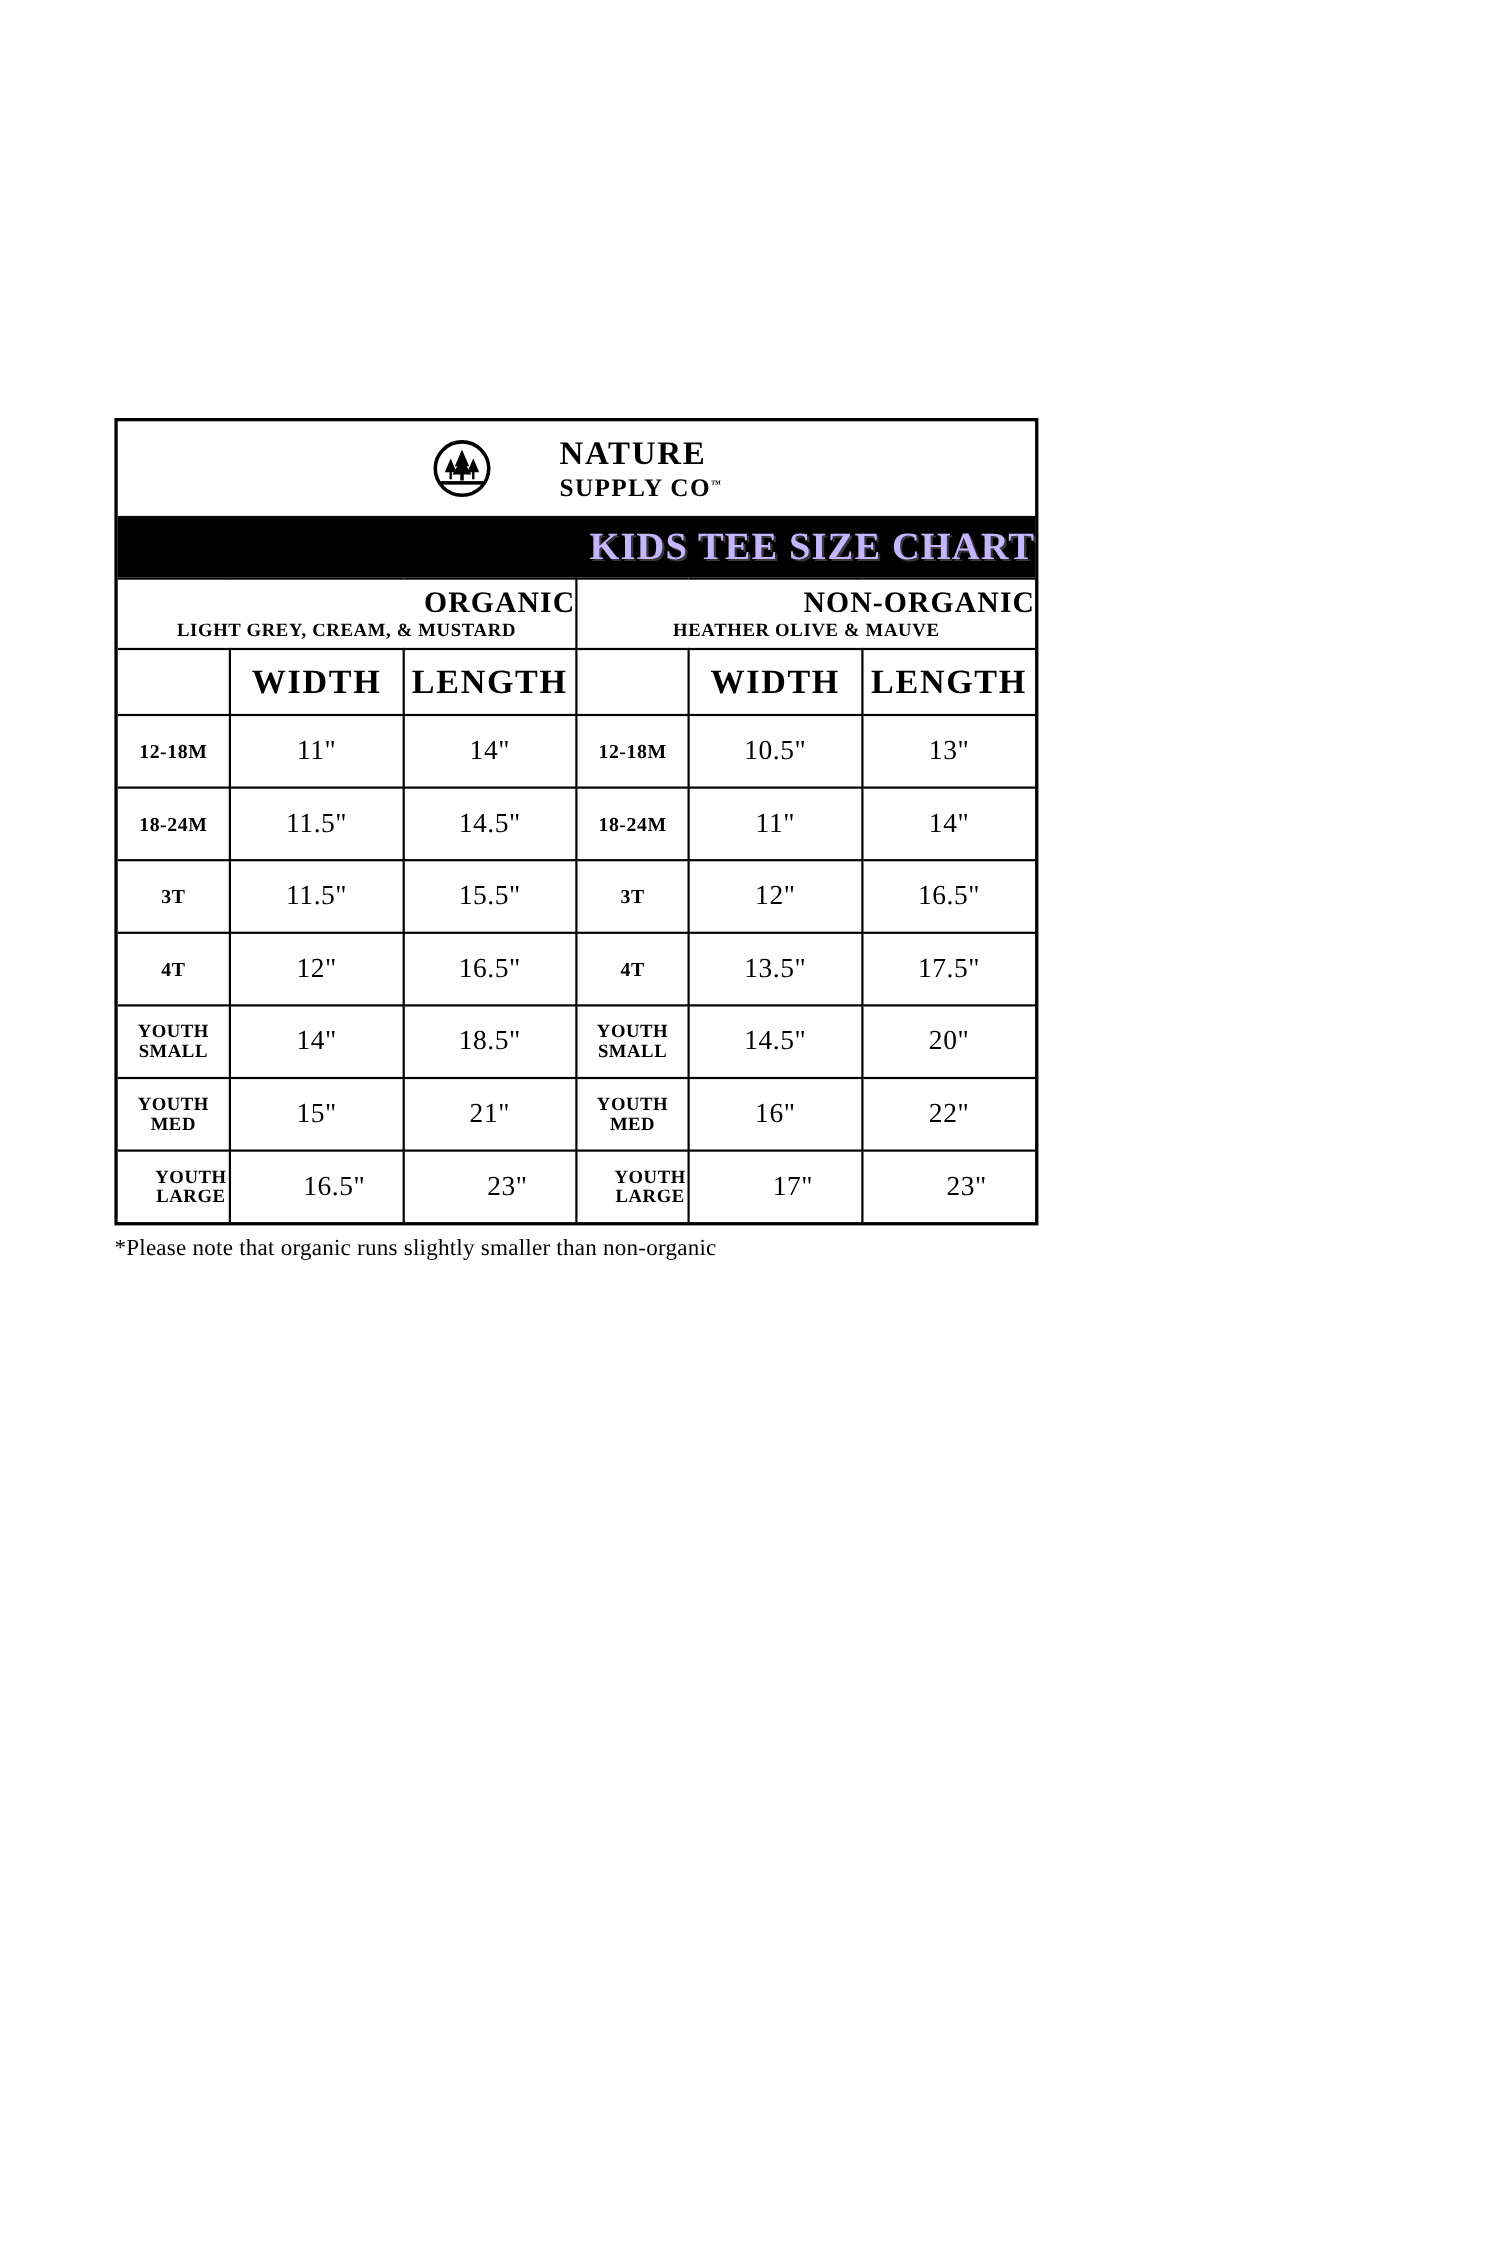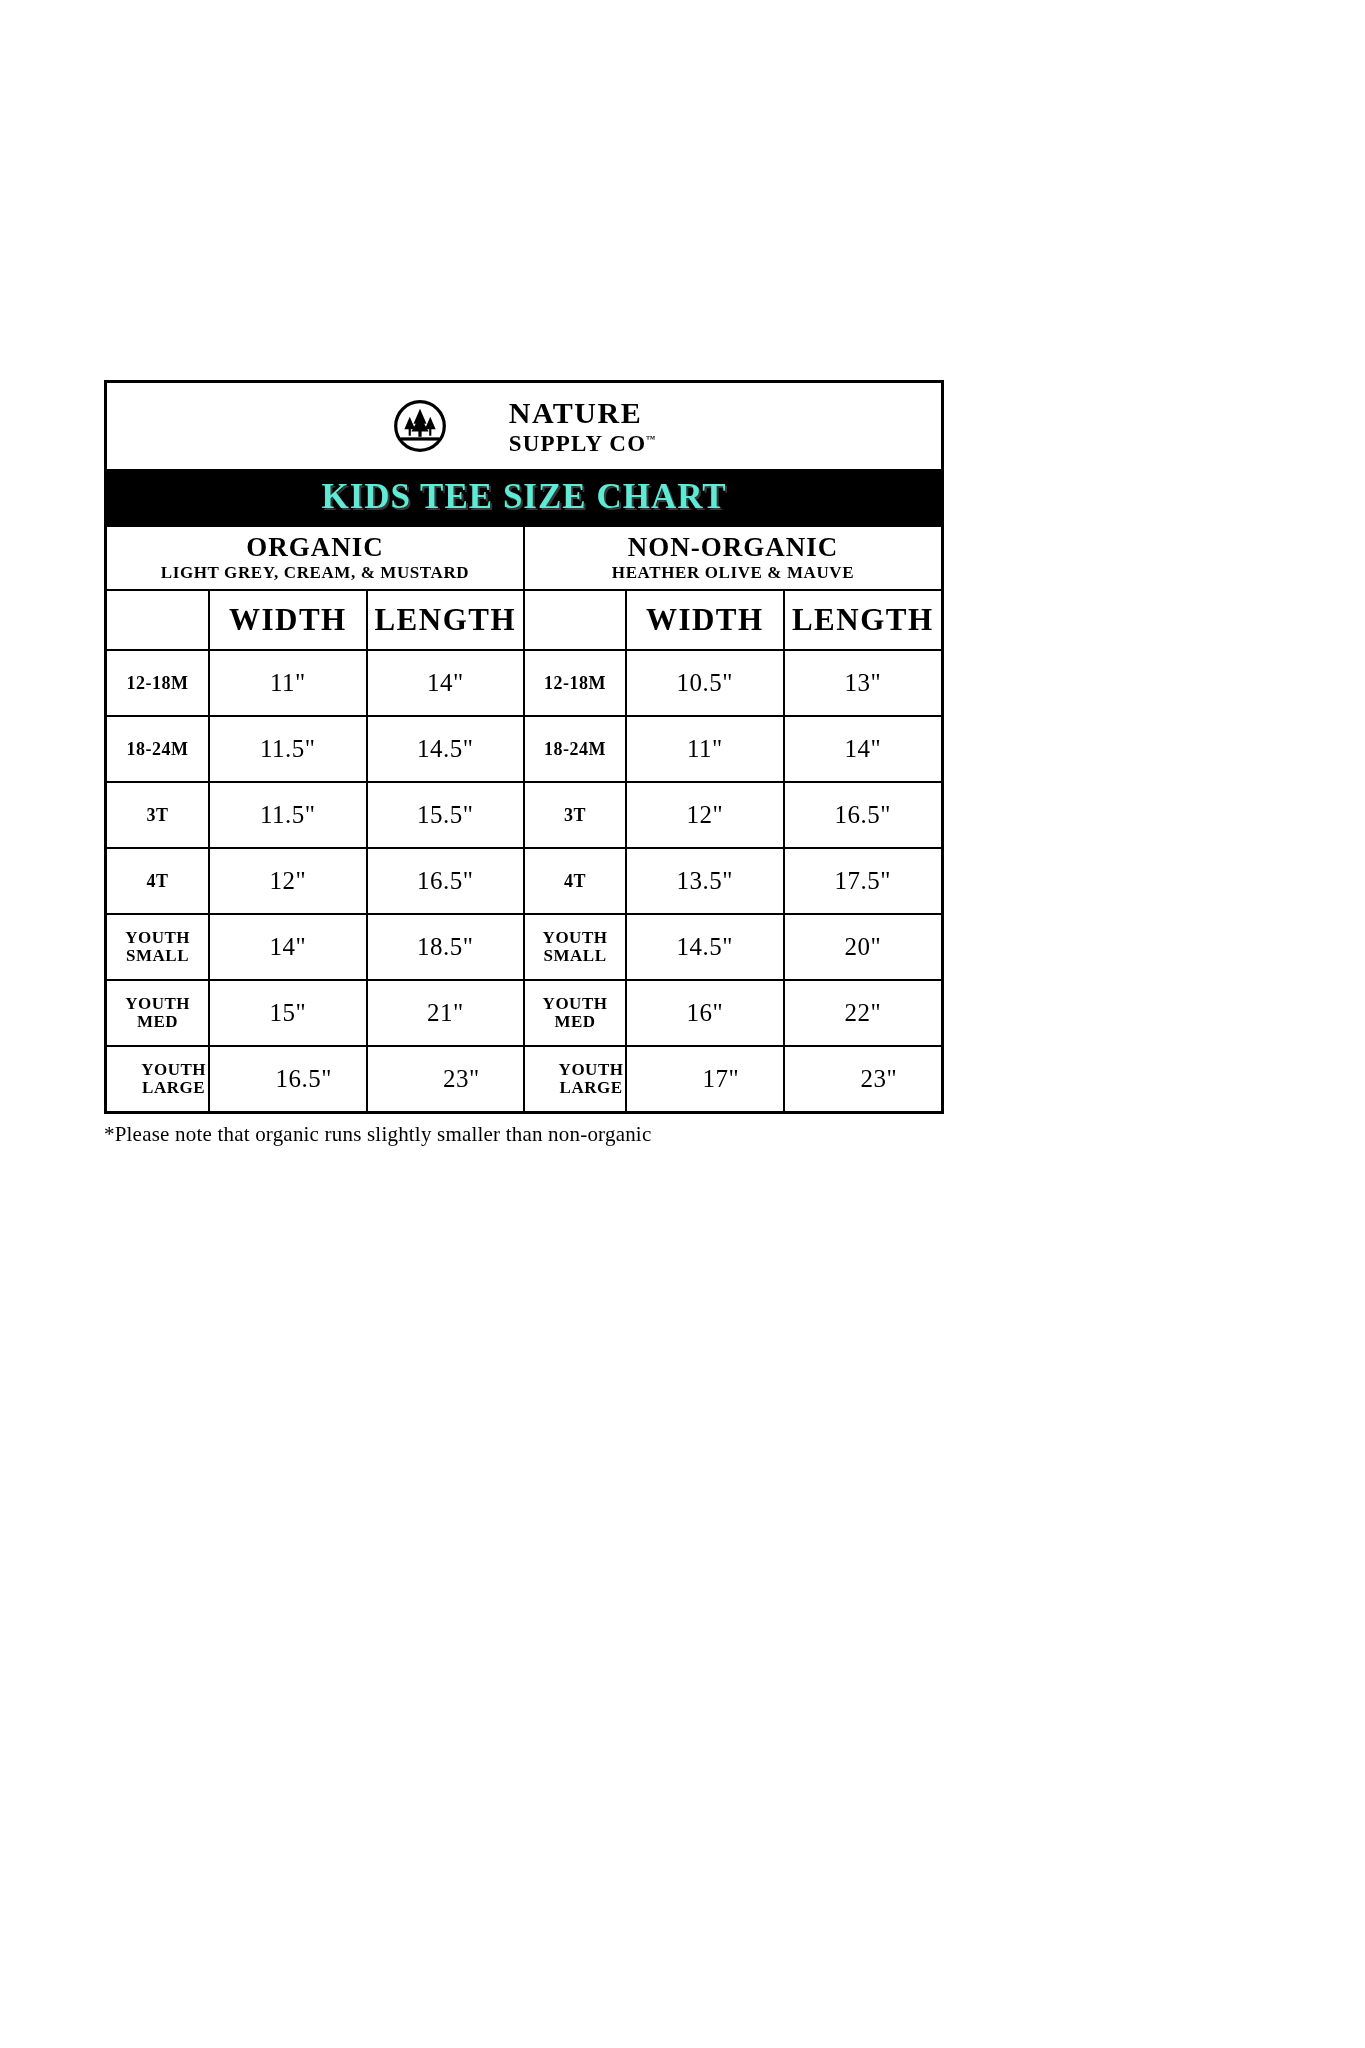--- a/index.html
+++ b/index.html
@@ -64,26 +64,26 @@
   }
   .tm {
     font-size: 9px;
     vertical-align: super;
     letter-spacing: 0;
   }
 
   
   .title-bar {
     background: #000;
-    color: #5eead4;
+    color: #c4b5fd;
     text-align: center;
     height: 56px;
     display: flex;
     align-items: center;
-    justify-content: center;
+    justify-content: flex-end;
   }
   .title-bar .title-text {
     font-family: "Liberation Serif", serif;
     font-weight: bold;
     font-size: 35px;
     letter-spacing: 1px;
     text-shadow: 2px 2px 0 rgba(255,255,255,0.22);
   }
 
   
@@ -105,20 +105,21 @@
 
   .cat-cell {
     height: 62px;
     padding: 4px 6px;
   }
   .cat-title {
     font-weight: bold;
     font-size: 27px;
     letter-spacing: 1px;
     line-height: 1.05;
+    text-align: right;
   }
   .cat-sub {
     font-weight: bold;
     font-size: 17px;
     letter-spacing: 0.6px;
     line-height: 1.1;
     margin-top: 2px;
   }
 
   .colhead {

